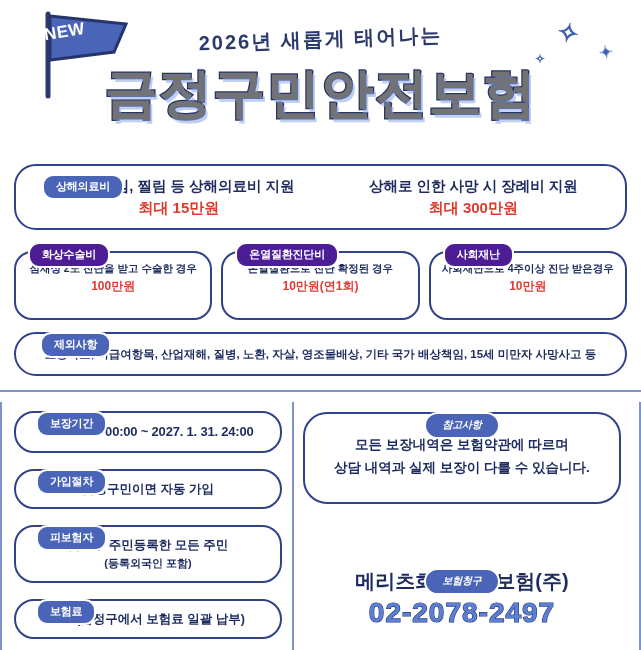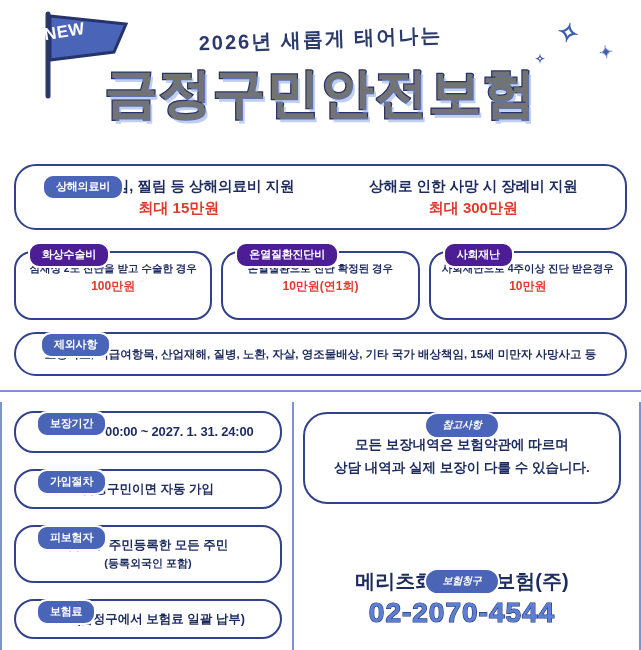--- a/index.html
+++ b/index.html
@@ -342,17 +342,17 @@
       <div class="card">
         <div class="line">모든 보장내역은 보험약관에 따르며</div>
         <div class="line">상담 내역과 실제 보장이 다를 수 있습니다.</div>
       </div>
     </div>
 
     <div class="claim">
       <div class="tagpos"><span class="tag big">보험청구</span></div>
       <div class="body">
         <div class="company">메리츠화재해상보험(주)</div>
-        <div class="phone">02-2070-4544</div>
+        <div class="phone">02-2078-2497</div>
       </div>
     </div>
   </div>
 </div>
 
 </body></html>

